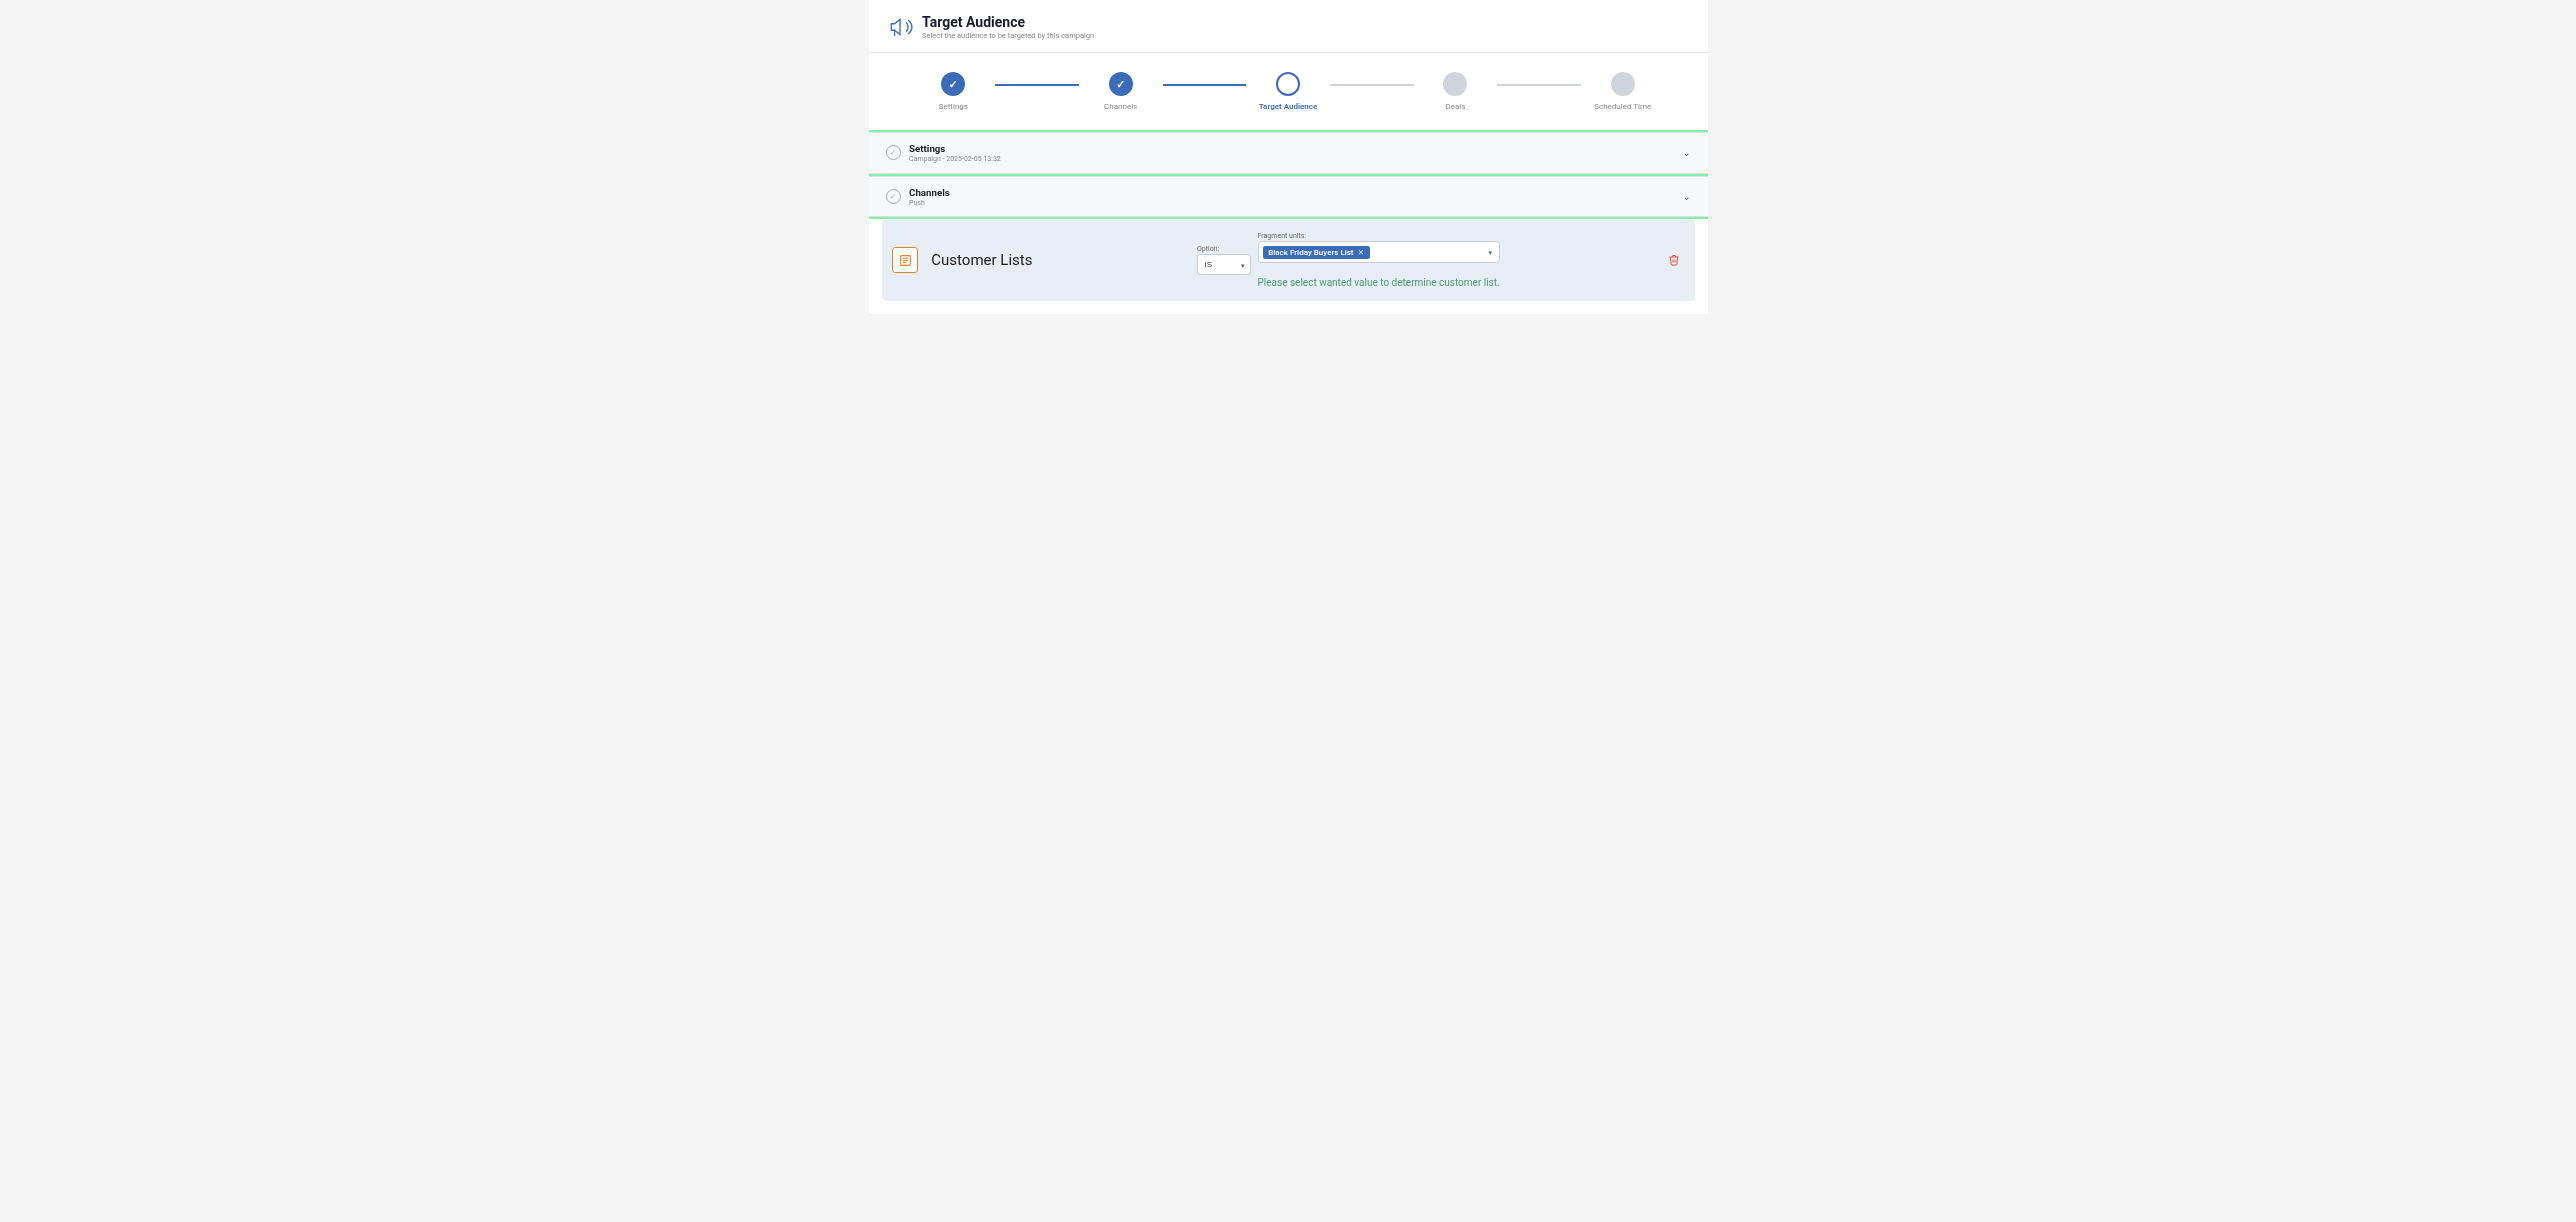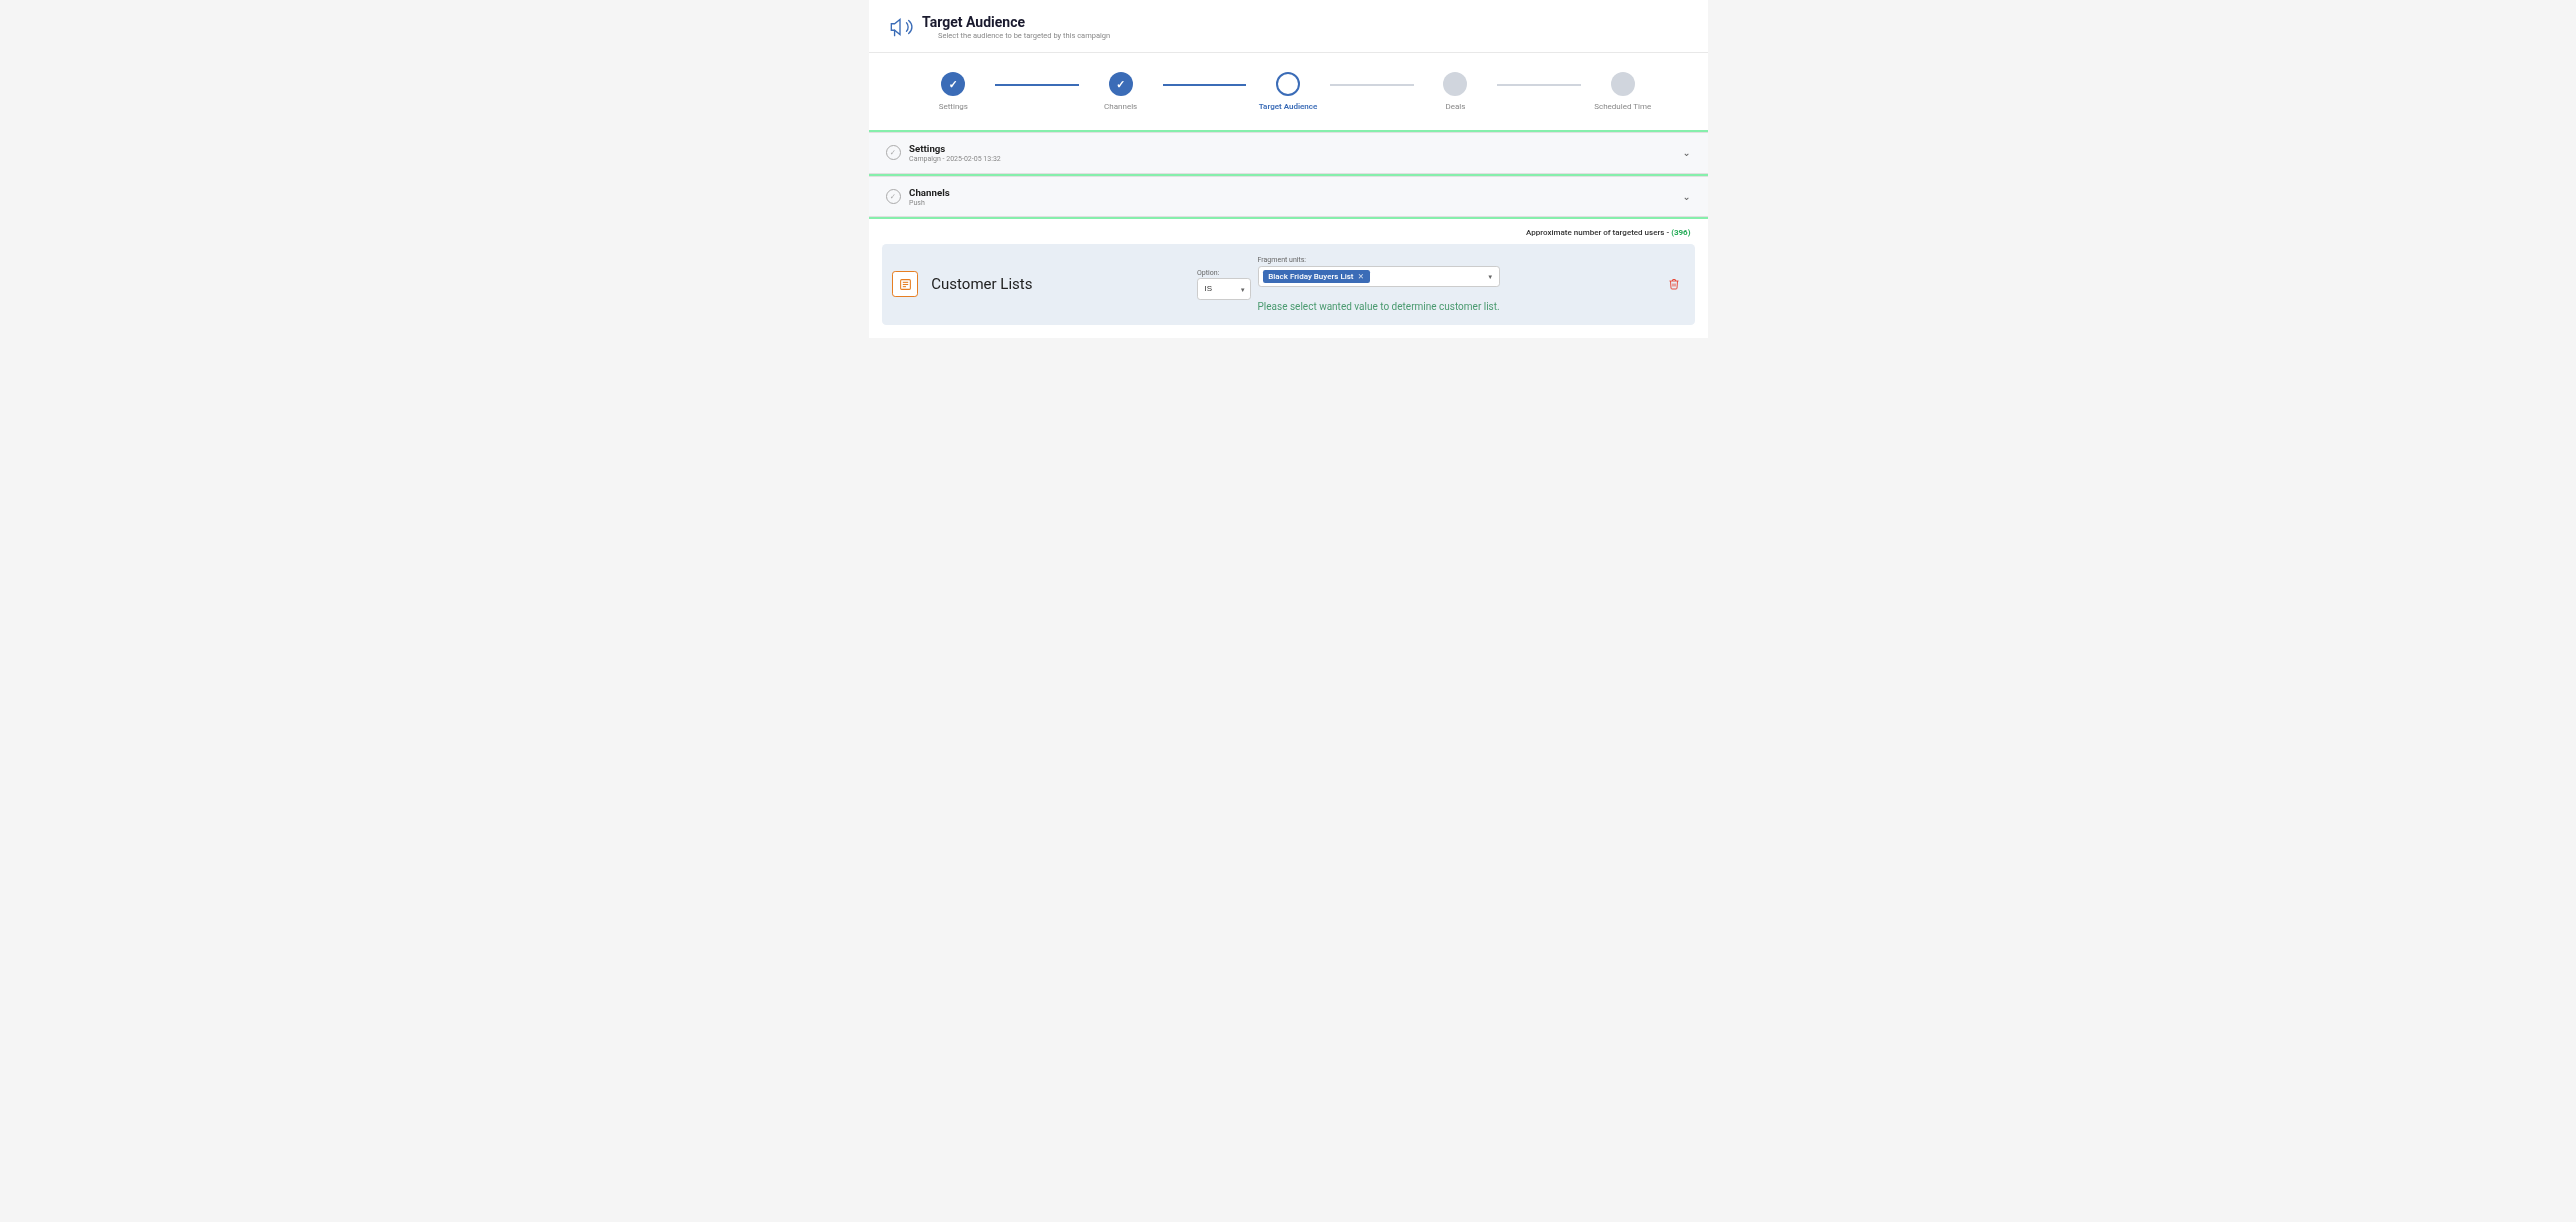--- a/index.html
+++ b/index.html
@@ -43,21 +43,20 @@
     .header-text h1 {
       font-size: 14px;
       font-weight: 700;
       color: #1a1a2e;
     }
 
     .header-text p {
       font-size: 7.5px;
       color: #888;
       margin-top: 1.1px;
-      margin-left: 16px;
     }
 
     
     .stepper-container {
       padding: 19.4px 43px;
       background: #fff;
     }
 
     .stepper {
       display: flex;
@@ -457,24 +456,20 @@
           <div class="accordion-title">Channels</div>
           <div class="accordion-subtitle">Push</div>
         </div>
       </div>
       <div class="accordion-chevron">⌄</div>
     </div>
   </div>
 
   <div class="target-section">
 
-    <div class="approx-users-bar">
-      <span>Approximate number of targeted users -</span>&nbsp;
-      <span class="count">(396)</span>
-    </div>
 
     <div class="filter-area">
       <div class="filter-row">
 
         <div class="filter-left-icon">
           <svg viewBox="0 0 24 24" fill="none" stroke="#e67e22" stroke-width="2" xmlns="http://www.w3.org/2000/svg">
             <rect x="3" y="3" width="18" height="18" rx="2" stroke="#e67e22" stroke-width="2"></rect>
             <line x1="7" y1="8" x2="17" y2="8" stroke="#e67e22" stroke-width="2"></line>
             <line x1="7" y1="12" x2="17" y2="12" stroke="#e67e22" stroke-width="2"></line>
             <line x1="7" y1="16" x2="13" y2="16" stroke="#e67e22" stroke-width="2"></line>

